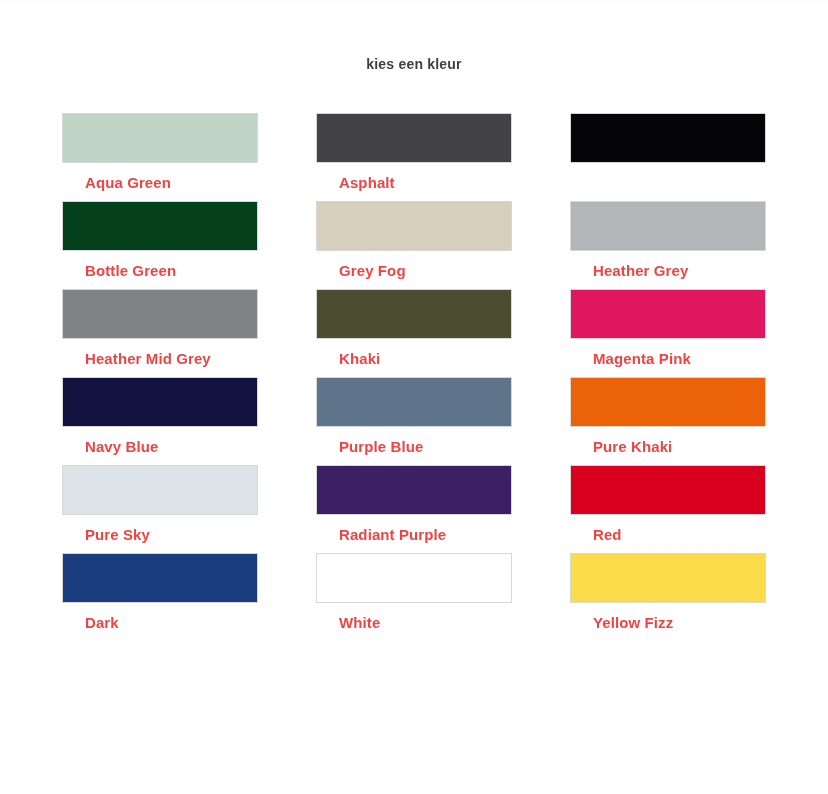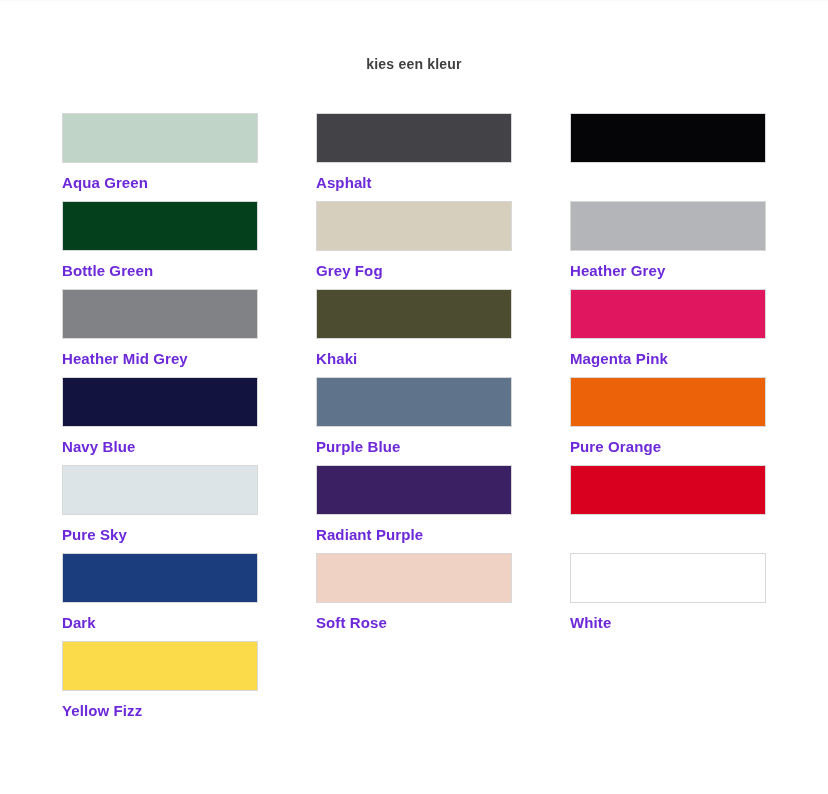--- a/index.html
+++ b/index.html
@@ -52,24 +52,25 @@
     height: 50px;
     box-sizing: border-box;
     border: 1px solid #d8d8d8;
     display: block;
   }
   .swatch-label {
     display: block;
     margin-top: 11px;
     font-size: 15px;
     font-weight: bold;
-    color: #6d28d9;
+    color: #ef4444;
     line-height: 18px;
     letter-spacing: 0.1px;
     white-space: nowrap;
+    margin-left: 23px;
   }
 </style>
 </head>
 <body>
 
 <div class="page">
 
   <h1 class="page-title">kies een kleur</h1>
 
   <div class="swatch-grid">
@@ -111,40 +112,37 @@
       <div class="swatch-cell">
         <span class="swatch-chip" style="background: rgb(19, 19, 64); border-color: rgb(216, 216, 216);"></span>
         <span class="swatch-label">Navy Blue</span>
       </div>
       <div class="swatch-cell">
         <span class="swatch-chip" style="background: rgb(95, 116, 138); border-color: rgb(216, 216, 216);"></span>
         <span class="swatch-label">Purple Blue</span>
       </div>
       <div class="swatch-cell">
         <span class="swatch-chip" style="background: rgb(235, 98, 9); border-color: rgb(216, 216, 216);"></span>
-        <span class="swatch-label">Pure Orange</span>
+        <span class="swatch-label">Pure Khaki</span>
       </div>
       <div class="swatch-cell">
         <span class="swatch-chip" style="background: rgb(221, 228, 231); border-color: rgb(216, 216, 216);"></span>
         <span class="swatch-label">Pure Sky</span>
       </div>
       <div class="swatch-cell">
         <span class="swatch-chip" style="background: rgb(59, 32, 99); border-color: rgb(216, 216, 216);"></span>
         <span class="swatch-label">Radiant Purple</span>
       </div>
       <div class="swatch-cell">
         <span class="swatch-chip" style="background: rgb(216, 0, 30); border-color: rgb(216, 216, 216);"></span>
+        <span class="swatch-label">Red</span>
       </div>
       <div class="swatch-cell">
         <span class="swatch-chip" style="background: rgb(27, 60, 125); border-color: rgb(216, 216, 216);"></span>
         <span class="swatch-label">Dark</span>
-      </div>
-      <div class="swatch-cell">
-        <span class="swatch-chip" style="background: rgb(240, 210, 196); border-color: rgb(216, 216, 216);"></span>
-        <span class="swatch-label">Soft Rose</span>
       </div>
       <div class="swatch-cell">
         <span class="swatch-chip" style="background: rgb(255, 255, 255); border-color: rgb(216, 216, 216);"></span>
         <span class="swatch-label">White</span>
       </div>
       <div class="swatch-cell">
         <span class="swatch-chip" style="background: rgb(251, 219, 74); border-color: rgb(216, 216, 216);"></span>
         <span class="swatch-label">Yellow Fizz</span>
       </div>
       <div class="swatch-cell is-empty"></div>

